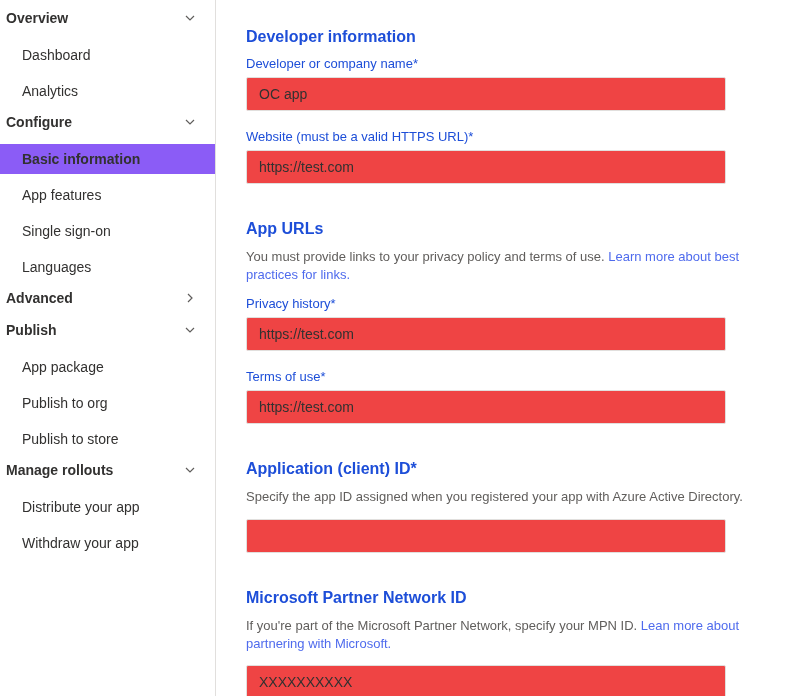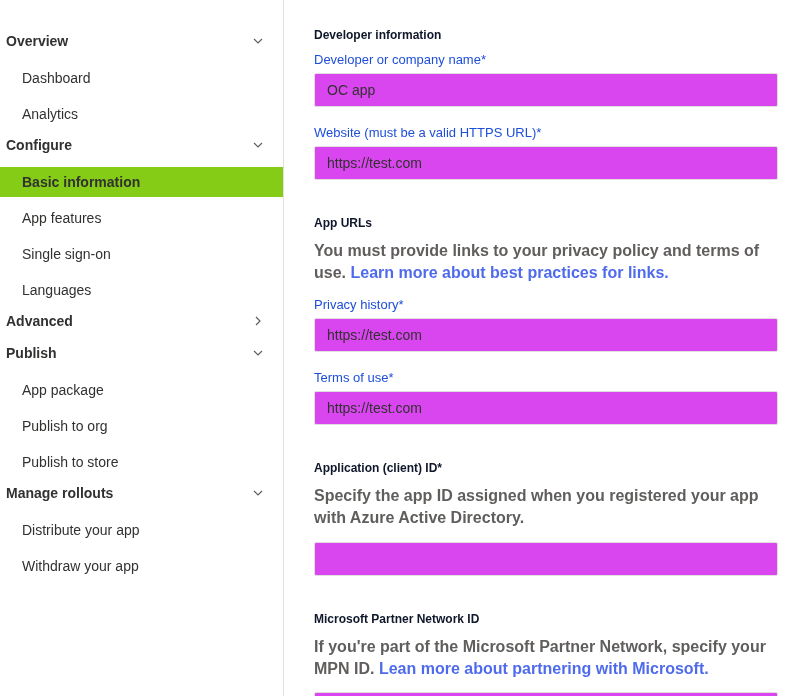--- a/index.html
+++ b/index.html
@@ -7,23 +7,23 @@
       font-family: "Segoe UI", -apple-system, BlinkMacSystemFont, sans-serif;
       font-size: 14px;
       color: #323130;
       background: #fff;
       width: 800px;
       height: 696px;
       overflow: hidden;
       display: flex;
     }
     .sidebar {
-      width: 284px;
+      width: 216px;
       border-right: 1px solid #e1dfdd;
-      padding-top: 25px;
+      padding-top: 2px;
       flex-shrink: 0;
     }
     .nav-group-header {
       display: flex;
       align-items: center;
       justify-content: space-between;
       padding: 8px 18px 8px 6px;
       cursor: pointer;
       font-weight: 600;
       color: #323130;
@@ -37,56 +37,55 @@
     }
     .nav-group-header .chevron svg { width: 12px; height: 12px; }
     .nav-item {
       padding: 7px 10px 7px 22px;
       cursor: pointer;
       color: #323130;
       margin-top: 6px;
     }
     .nav-item.active {
       font-weight: 600;
-      background: #84cc16;
+      background: #8b5cf6;
       padding-left: 22px;
     }
     .main {
       flex: 1;
       padding: 28px 22px 0 30px;
       overflow-y: auto;
     }
     .section { margin-bottom: 36px; }
     .section-title {
       font-weight: 600;
-      font-size: 12px;
-      color: #0f172a;
+      font-size: 16px;
+      color: #1d4ed8;
       margin-bottom: 10px;
     }
     .section-desc {
-      font-size: 16px;
+      font-size: 13px;
       color: #605e5c;
       margin-bottom: 12px;
       line-height: 1.4;
-      font-weight: bold;
     }
     .section-desc a { color: #4f6bed; text-decoration: none; }
     .field { margin-bottom: 18px; }
     .field-label {
       font-size: 13px;
       color: #1d4ed8;
       margin-bottom: 6px;
       display: block;
     }
     .text-input {
       width: 100%;
       max-width: 480px;
       height: 34px;
       border: 1px solid #e1dfdd;
-      background: #d946ef;
+      background: #ef4444;
       padding: 0 12px;
       font-size: 14px;
       font-family: inherit;
       color: #323130;
       border-radius: 2px;
     }
   </style>
 </head>
 <body>
 

